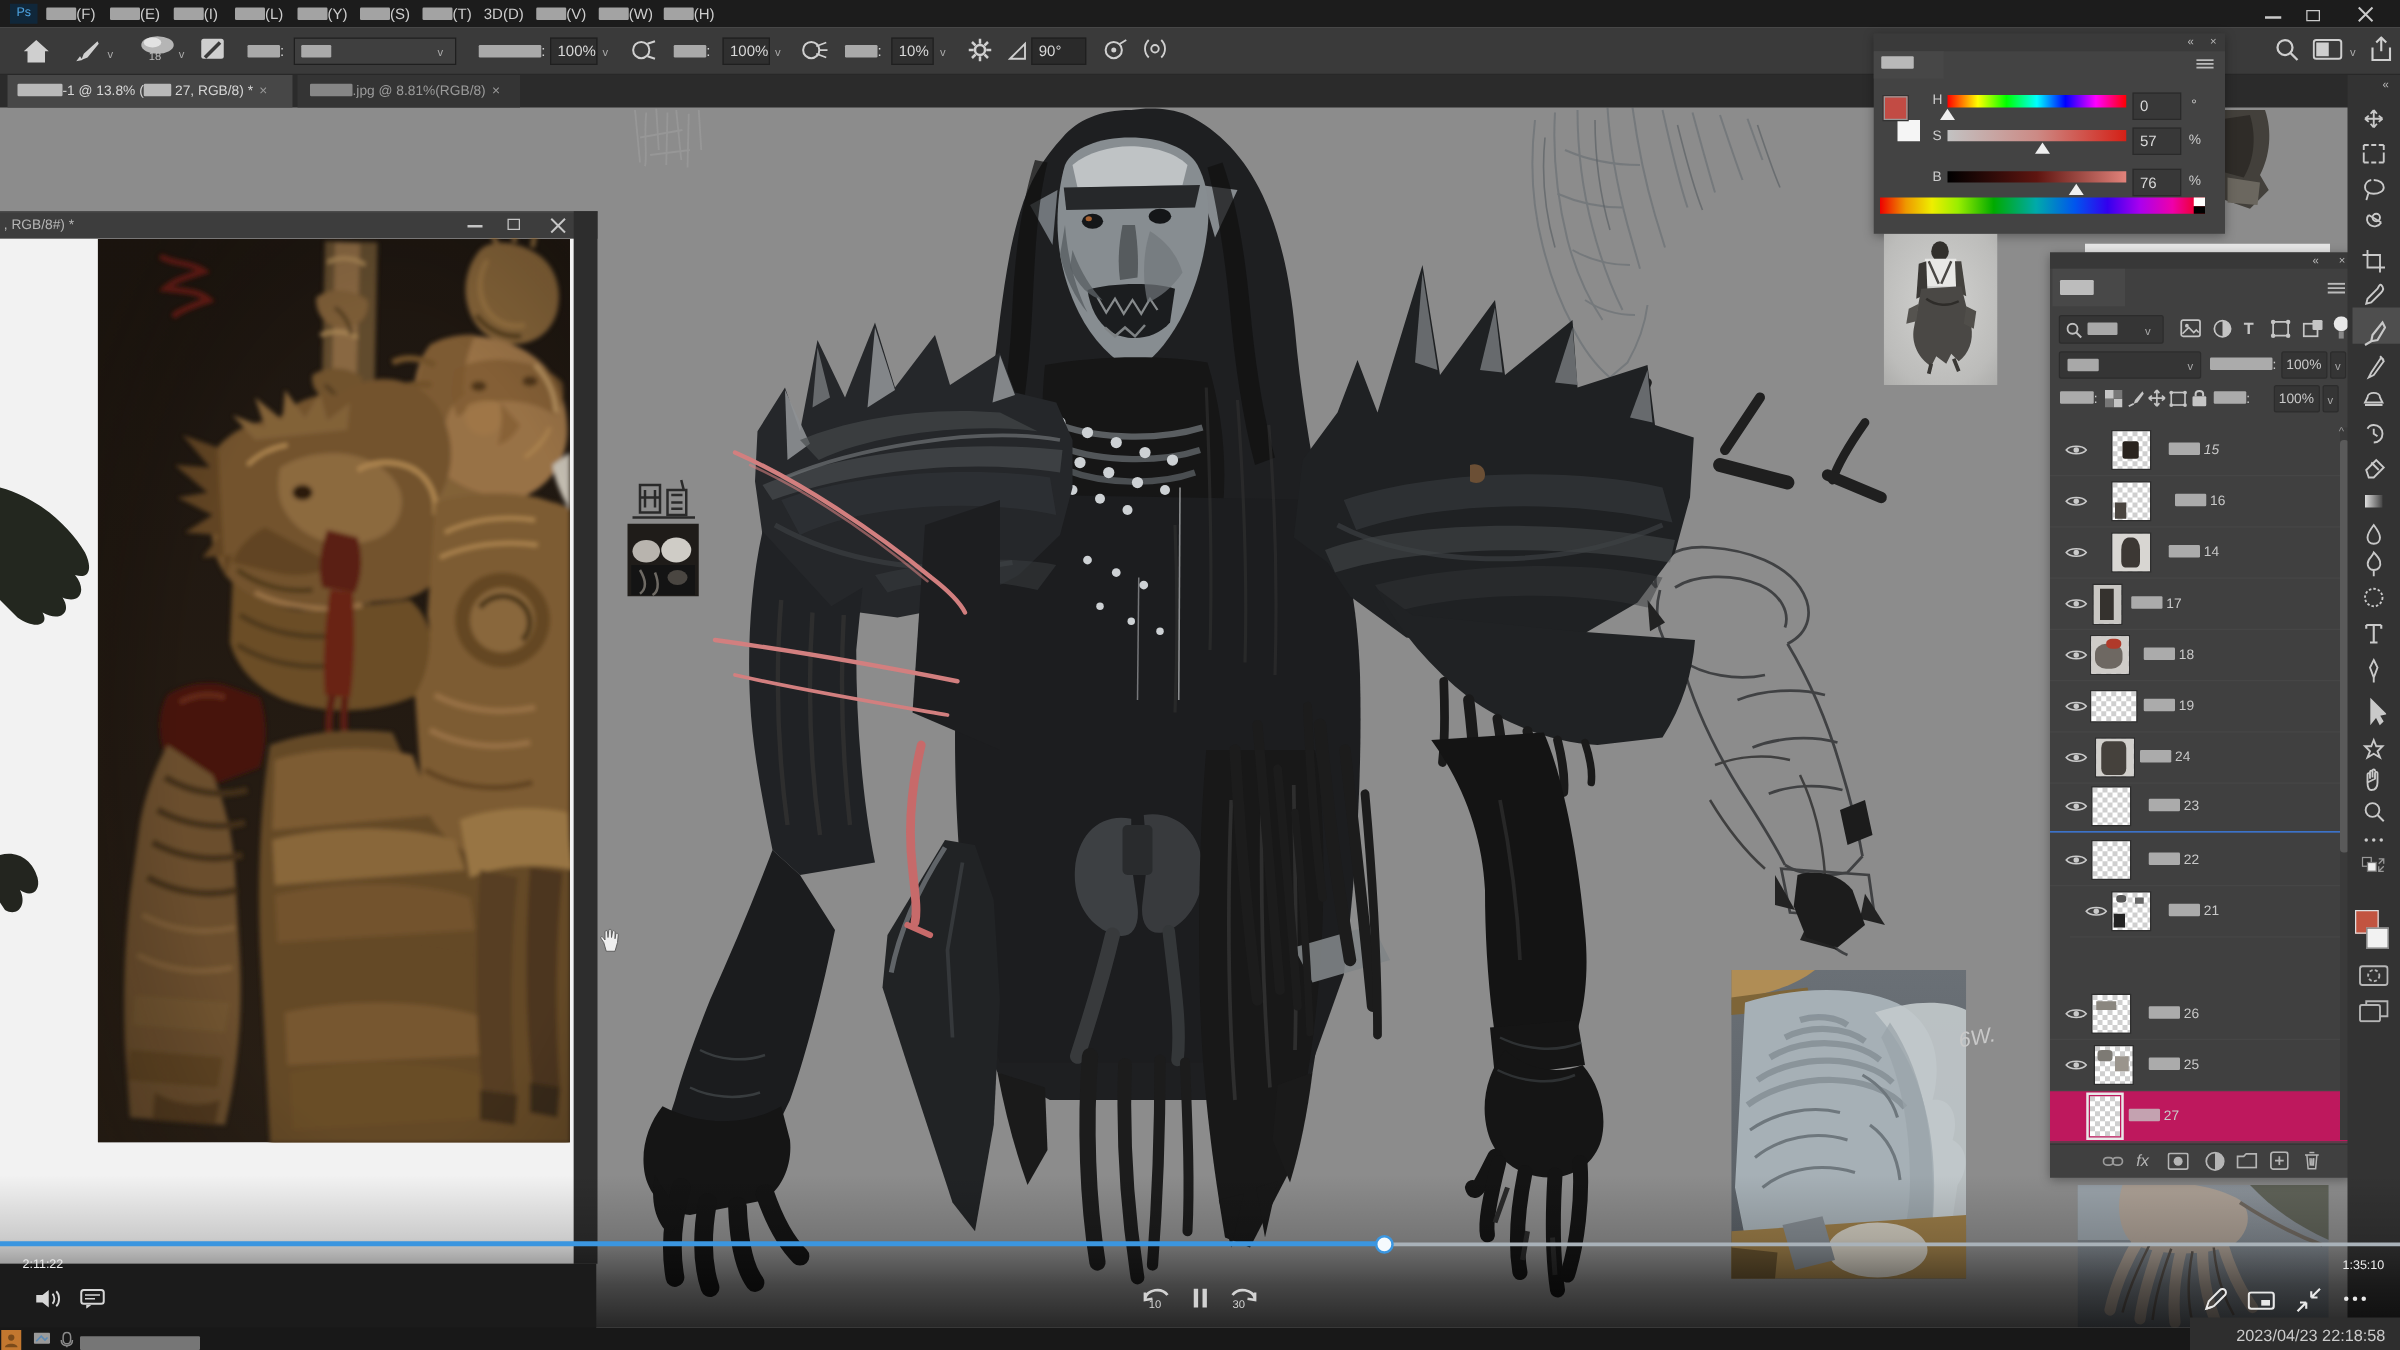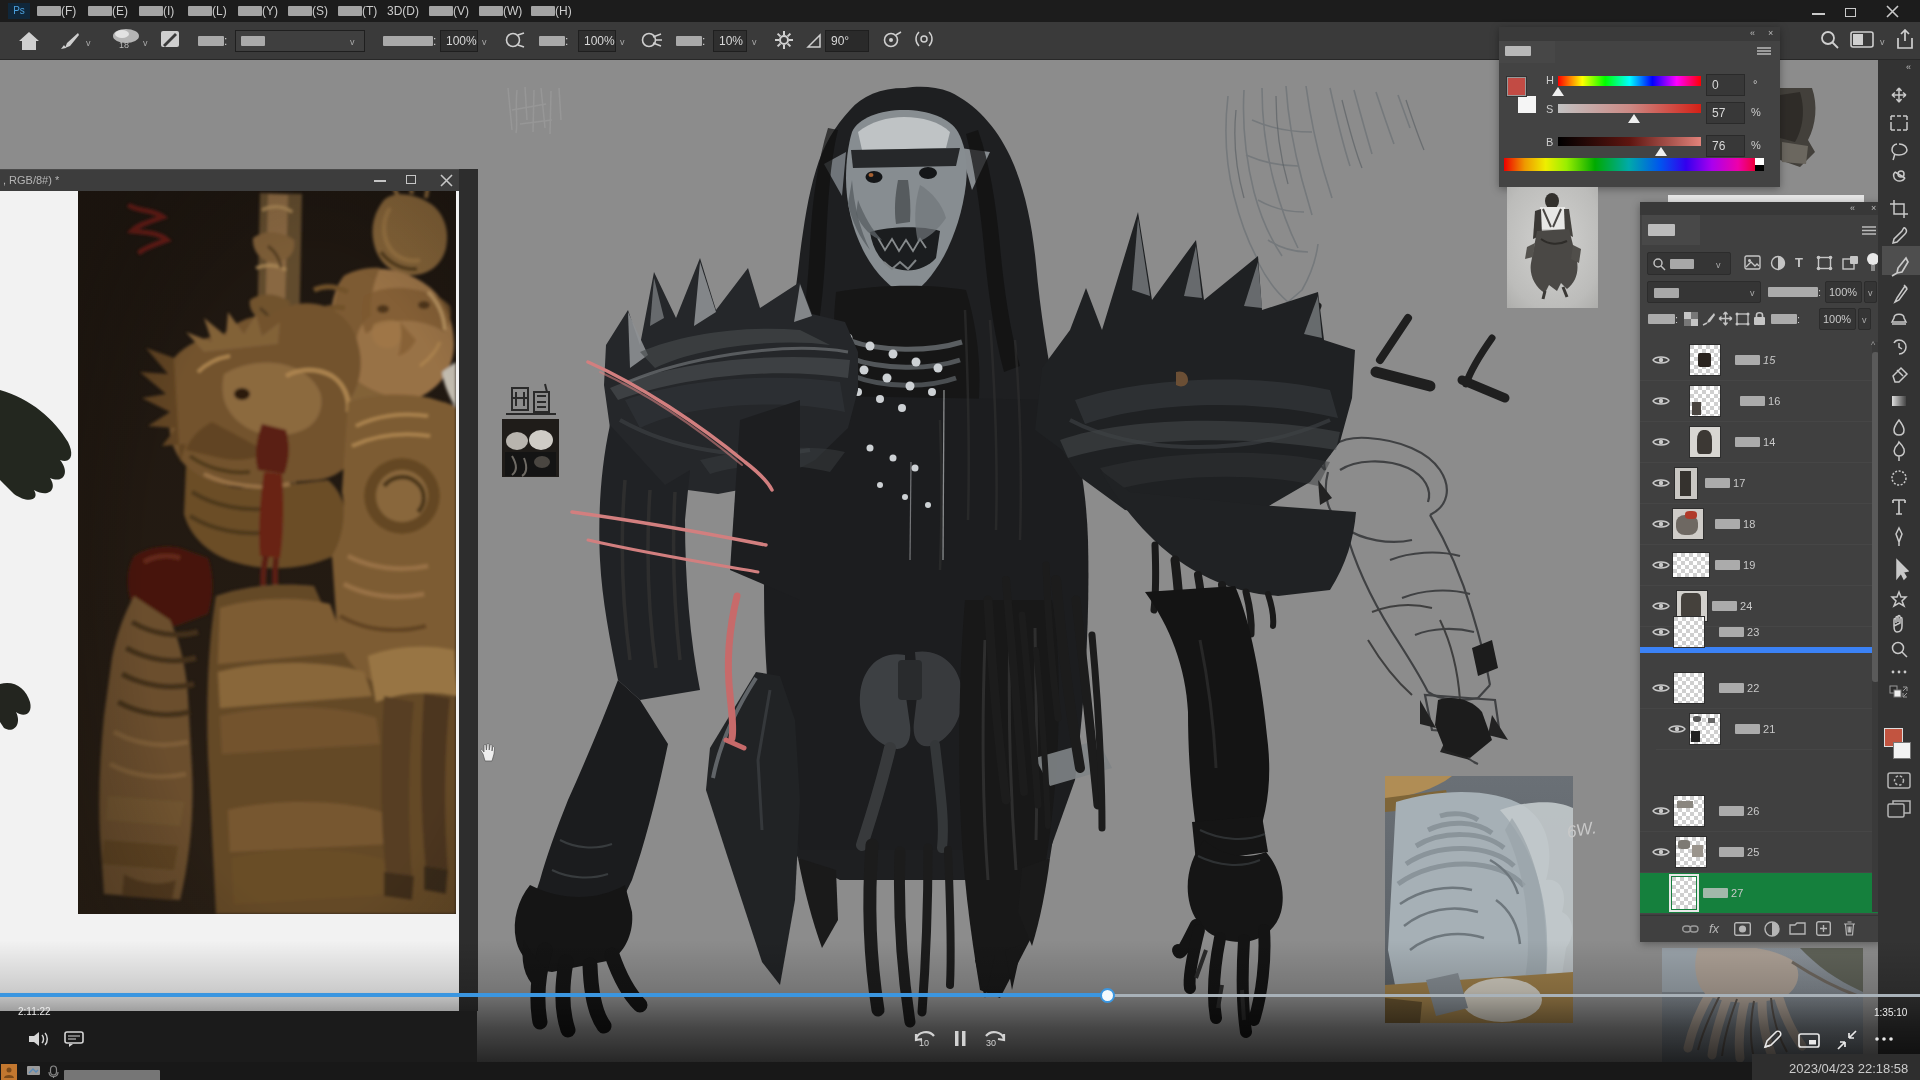--- a/index.html
+++ b/index.html
@@ -454,20 +454,28 @@
         <rect x="1" y="1" width="22" height="15" rx="2" fill="none" stroke="#cfcfcf" stroke-width="1.6"></rect>
         <rect x="3" y="3" width="10" height="11" fill="#cfcfcf"></rect>
       </svg>
     <span class="dd" style="left:1880px;top:15px">v</span>
     <svg class="abs" style="left:1896px;top:7px" width="18" height="21">
         <path d="M9,1 L9,12 M5,5 L9,1 L13,5" fill="none" stroke="#cfcfcf" stroke-width="1.7"></path>
         <path d="M2,9 L2,19 L16,19 L16,9" fill="none" stroke="#cfcfcf" stroke-width="1.7"></path>
       </svg>
   </div>
 
+  <div class="abs" style="left:0;top:60px;width:1920px;height:26px;background:#2b2b2b;">
+    <div class="abs" style="left:6px;top:0;width:228px;height:26px;background:#474747;color:#d6d6d6;font-size:11px;line-height:26px;padding-left:8px;white-space:nowrap;">
+      <i class="g" style="width:36px;background:#d6d6d6"></i>-1 @ 13.8% (<i class="g" style="width:22px;background:#d6d6d6"></i> 27, RGB/8) * <span style="color:#999;padding-left:2px">×</span>
+    </div>
+    <div class="abs" style="left:238px;top:0;width:178px;height:26px;background:#343434;color:#9b9b9b;font-size:11px;line-height:26px;padding-left:10px;white-space:nowrap;">
+      <i class="g" style="width:34px;background:#9b9b9b"></i>.jpg @ 8.81%(RGB/8) <span style="padding-left:2px">×</span>
+    </div>
+  </div>
 
   <div class="abs" id="floatwin" style="left:0;top:169px;width:478px;height:842px;">
     <div class="abs" style="left:0;top:0;width:478px;height:22px;background:#3d3d3d;border-top:1px solid #4a4a4a;color:#b5b5b5;font-size:11px;line-height:21px;">
       <span style="padding-left:3px">, RGB/8#) *</span>
       <span class="abs" style="left:374px;top:10px;width:12px;height:2px;background:#c5c5c5;"></span>
       <span class="abs" style="left:406px;top:5px;width:10px;height:9px;border:1.5px solid #c5c5c5;"></span>
       <svg class="abs" style="left:440px;top:4px" width="13" height="13">
           <path d="M1,1 L12,12 M12,1 L1,12" stroke="#c5c5c5" stroke-width="1.6"></path>
         </svg>
     </div>
@@ -830,21 +838,21 @@
       <svg class="abs" style="left:12px;top:14px" width="18" height="12">
             <path d="M1,6 C4,2 14,2 17,6 C14,10 4,10 1,6 Z" fill="none" stroke="#c9c9c9" stroke-width="1.3"></path>
             <circle cx="9" cy="6" r="2.2" fill="#c9c9c9"></circle>
           </svg>
       <div class="abs" style="left:37px;top:5px;width:30px;height:30px;background:repeating-conic-gradient(#ffffff 0 25%,#cfcfcf 0 50%) 0 0/8px 8px;box-shadow:0 0 0 1px #2e2e2e;overflow:hidden;">
             <div class="abs" style="left:0;top:0;width:30px;height:30px;background:#d2d0cc;"></div>
             <div class="abs" style="left:4px;top:2px;width:20px;height:27px;background:#45413c;border-radius:20%;"></div>
           </div>
       <span class="abs" style="left:72px;top:14px;"><i class="g" style="width:25px"></i>&nbsp;24</span>
       </div>
-      <div class="abs" style="left:0;top:272px;width:241px;height:41px;border-bottom:6px solid #3b82f6;">
+      <div class="abs" style="left:0;top:285px;width:241px;height:41px;border-bottom:1px solid #3b82f6;">
       <svg class="abs" style="left:12px;top:14px" width="18" height="12">
             <path d="M1,6 C4,2 14,2 17,6 C14,10 4,10 1,6 Z" fill="none" stroke="#c9c9c9" stroke-width="1.3"></path>
             <circle cx="9" cy="6" r="2.2" fill="#c9c9c9"></circle>
           </svg>
       <div class="abs" style="left:34px;top:5px;width:30px;height:30px;background:repeating-conic-gradient(#ffffff 0 25%,#cfcfcf 0 50%) 0 0/8px 8px;box-shadow:0 0 0 1px #2e2e2e;overflow:hidden;"></div>
       <span class="abs" style="left:79px;top:14px;"><i class="g" style="width:25px"></i>&nbsp;23</span>
       </div>
       <div class="abs" style="left:0;top:328px;width:241px;height:41px;border-bottom:1px solid #464646;">
       <svg class="abs" style="left:12px;top:14px" width="18" height="12">
             <path d="M1,6 C4,2 14,2 17,6 C14,10 4,10 1,6 Z" fill="none" stroke="#c9c9c9" stroke-width="1.3"></path>
@@ -879,21 +887,21 @@
       <svg class="abs" style="left:12px;top:14px" width="18" height="12">
             <path d="M1,6 C4,2 14,2 17,6 C14,10 4,10 1,6 Z" fill="none" stroke="#c9c9c9" stroke-width="1.3"></path>
             <circle cx="9" cy="6" r="2.2" fill="#c9c9c9"></circle>
           </svg>
       <div class="abs" style="left:36px;top:5px;width:30px;height:30px;background:repeating-conic-gradient(#ffffff 0 25%,#cfcfcf 0 50%) 0 0/8px 8px;box-shadow:0 0 0 1px #2e2e2e;overflow:hidden;">
             <div class="abs" style="left:2px;top:3px;width:12px;height:9px;background:#7d7a74;border-radius:30%;"></div>
             <div class="abs" style="left:16px;top:8px;width:11px;height:12px;background:#9a948c;"></div>
           </div>
       <span class="abs" style="left:79px;top:14px;"><i class="g" style="width:25px"></i>&nbsp;25</span>
       </div>
-      <div class="abs" style="left:0;top:533px;width:241px;height:41px;border-bottom:1px solid #464646;background:#15803d;">
+      <div class="abs" style="left:0;top:533px;width:241px;height:41px;border-bottom:1px solid #464646;background:#be185d;">
       <div class="abs" style="left:32px;top:4px;width:24px;height:32px;background:repeating-conic-gradient(#ffffff 0 25%,#cfcfcf 0 50%) 0 0/8px 8px;outline:2px solid #e8e8e8;outline-offset:1px;overflow:hidden;"></div>
       <span class="abs" style="left:63px;top:14px;"><i class="g" style="width:25px"></i>&nbsp;27</span>
       </div>
     </div>
 
     <div class="abs" style="left:232px;top:140px;width:7px;height:570px;background:#3a3a3a;"></div>
     <div class="abs" style="left:232px;top:150px;width:7px;height:330px;background:#5a5a5a;border-radius:3px;"></div>
     <span class="abs" style="left:231px;top:138px;color:#999;font-size:9px;">^</span>
 
     <div class="abs" style="left:0;top:713px;width:241px;height:27px;background:#404040;border-top:1px solid #353535;">

